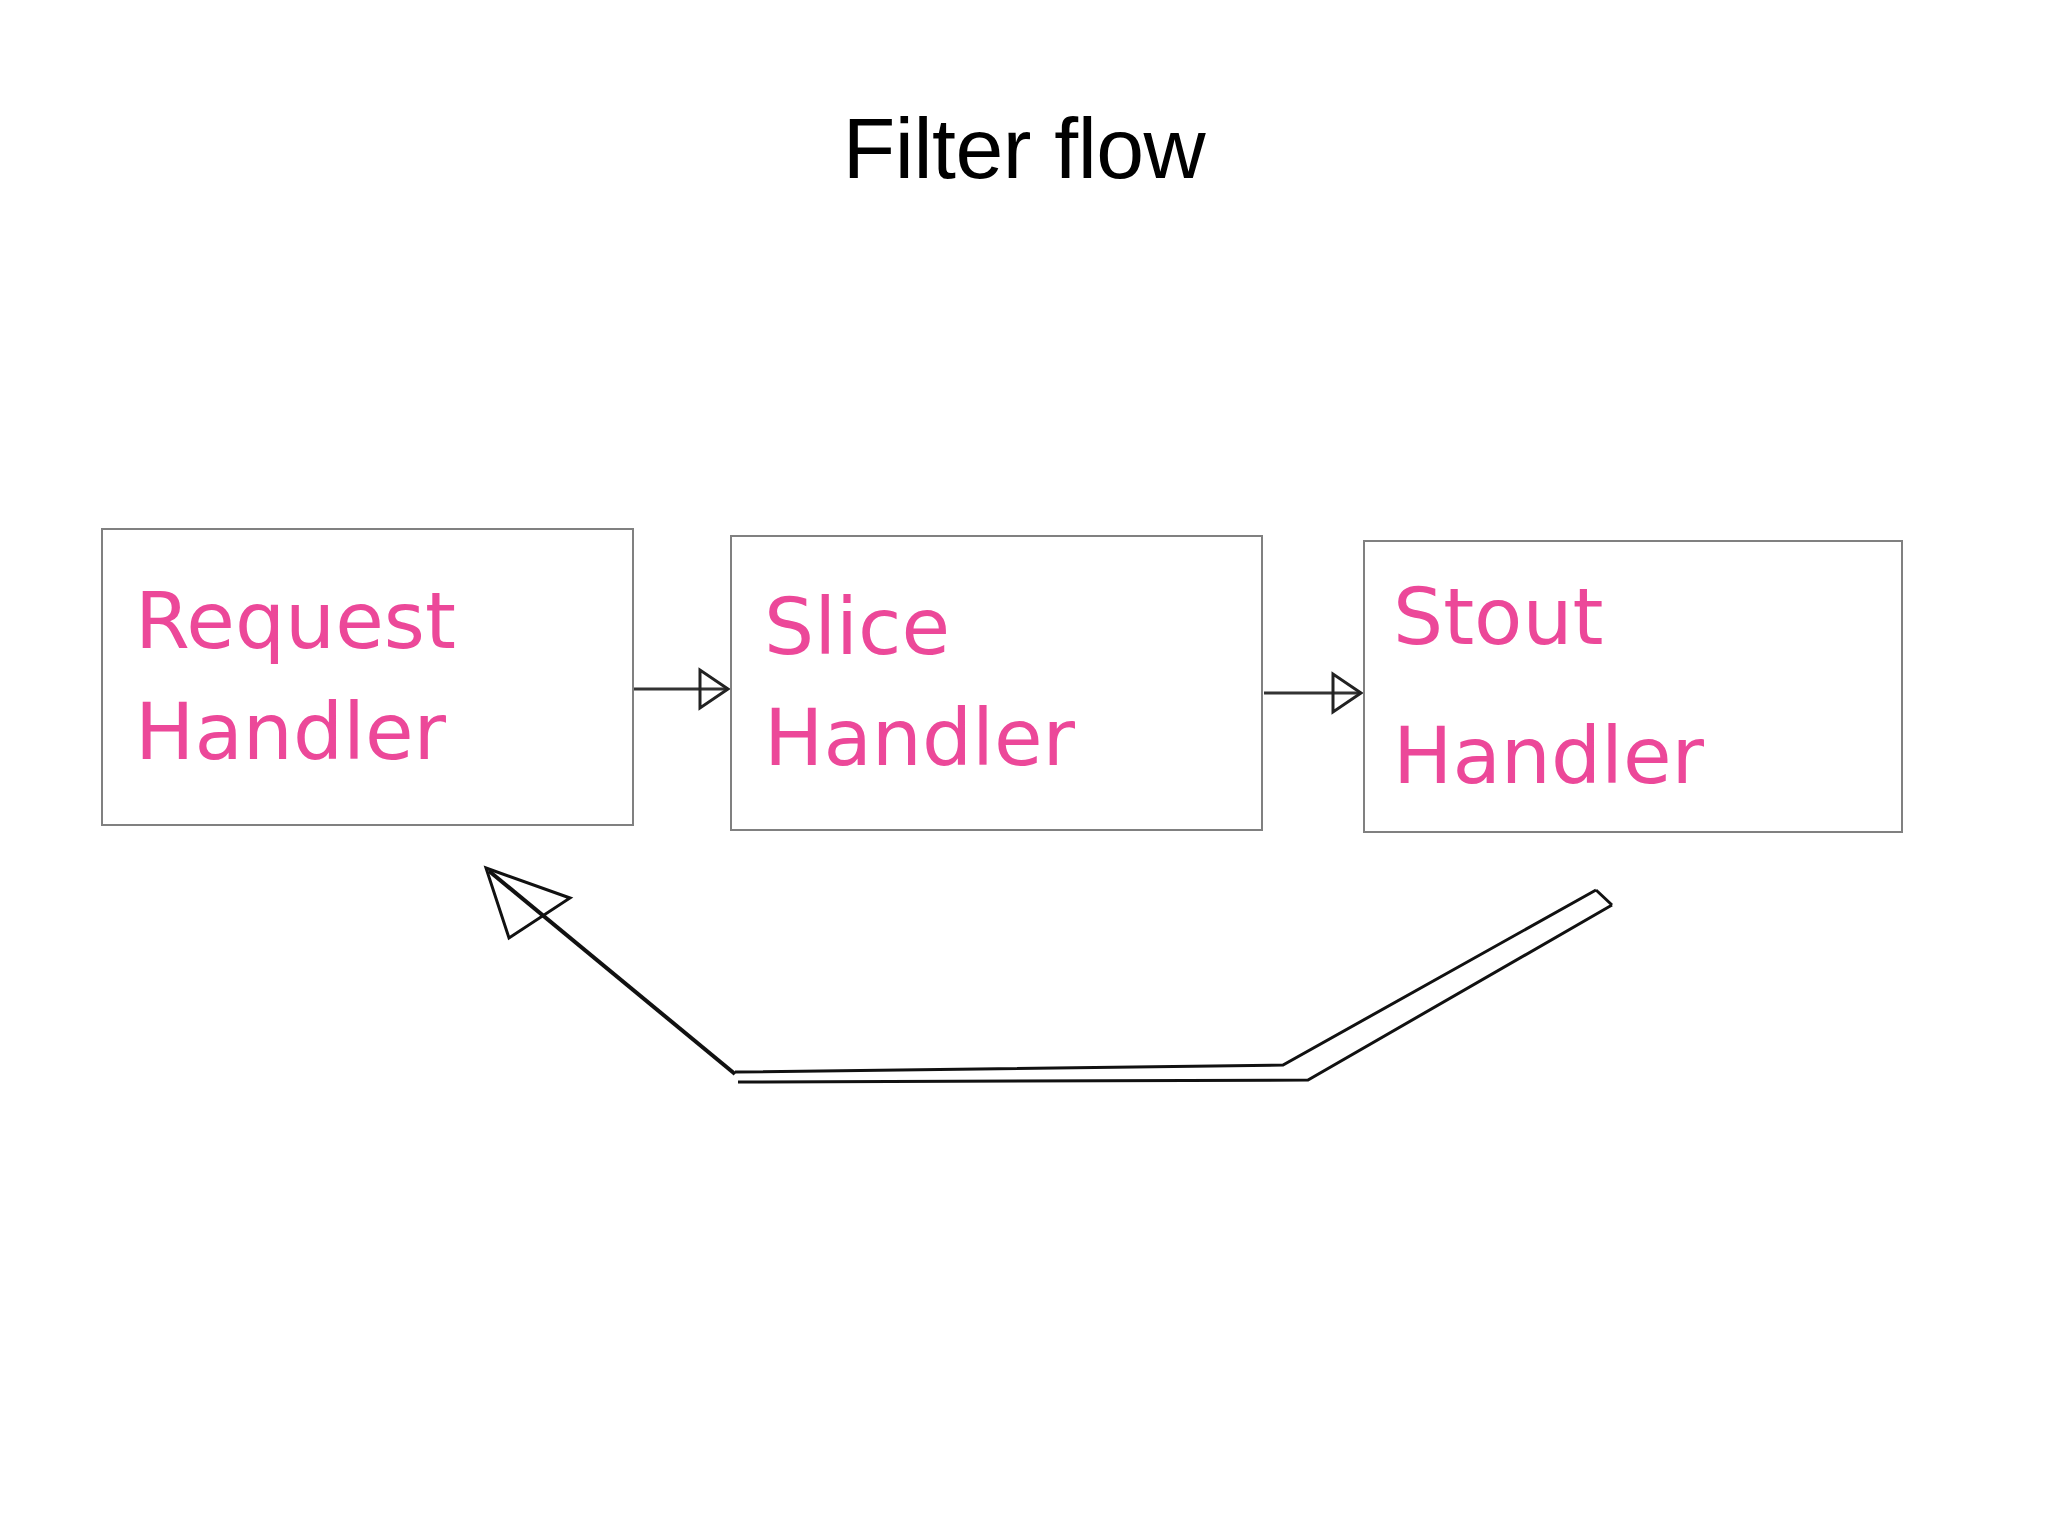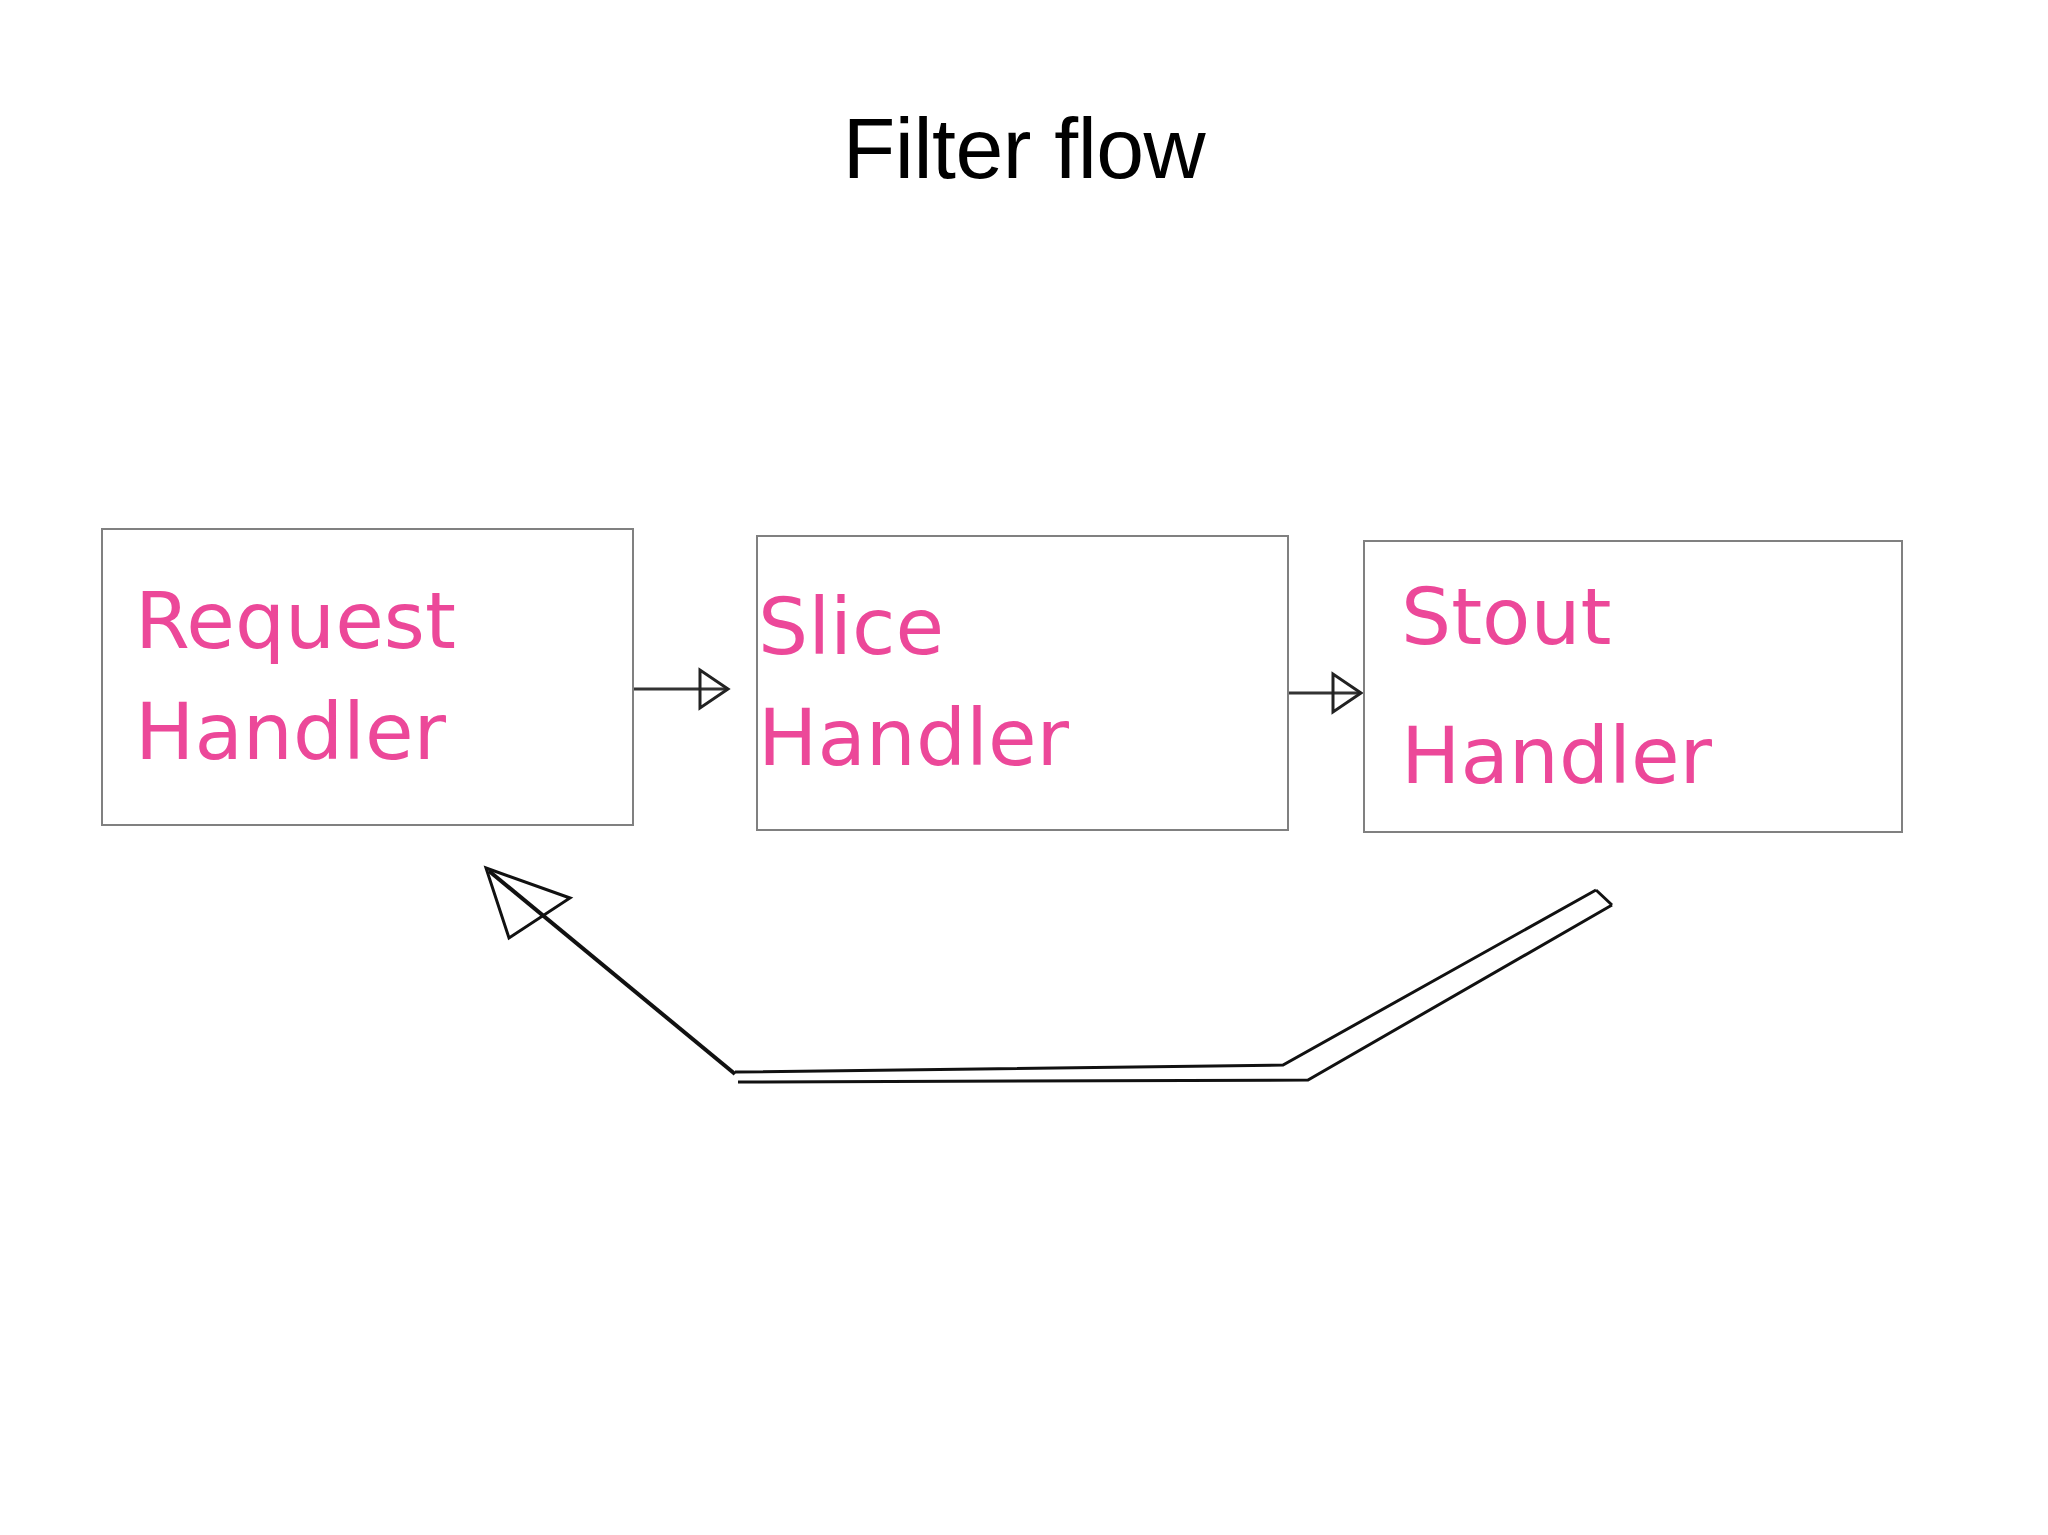--- a/index.html
+++ b/index.html
@@ -47,31 +47,32 @@
     font-weight: 400;
   }
   #node-request-handler {
     left: 101px;
     top: 528px;
     width: 533px;
     height: 298px;
     padding-left: 32px;
   }
   #node-slice-handler {
-    left: 756px;
+    left: 730px;
     top: 535px;
     width: 533px;
     height: 296px;
+    padding-left: 32px;
   }
   #node-stout-handler {
     left: 1363px;
     top: 540px;
     width: 540px;
     height: 293px;
-    padding-left: 36px;
+    padding-left: 28px;
     gap: 28px;
   }
   #flow-svg {
     position: absolute;
     left: 0;
     top: 0;
     width: 2048px;
     height: 1535px;
     pointer-events: none;
   }

